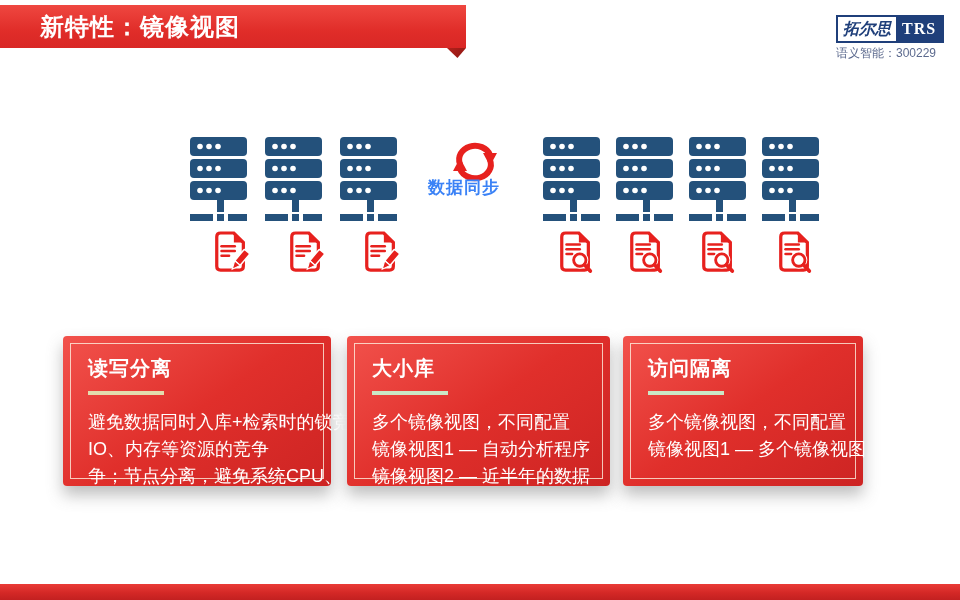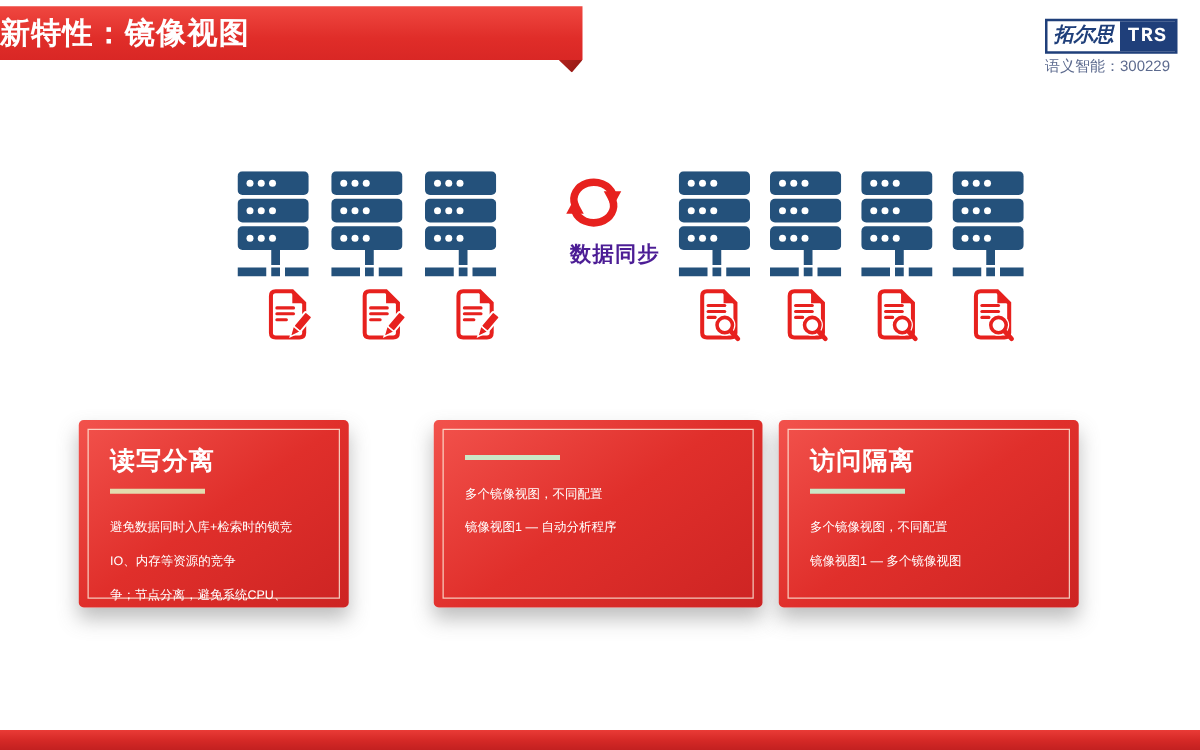--- a/index.html
+++ b/index.html
@@ -8,67 +8,67 @@
     font-family:"Liberation Sans","DejaVu Sans",sans-serif;
   }
 
   
   .banner{
     position:absolute;left:0;top:5px;width:466px;height:43px;
     background:linear-gradient(180deg,#ef4740 0%,#e02d29 60%,#d92725 100%);
   }
   .banner-title{
     color:#ffffff;font-size:24px;font-weight:bold;line-height:43px;
-    letter-spacing:1px;white-space:nowrap;
+    padding-left:40px;letter-spacing:1px;white-space:nowrap;
   }
   .banner-tail{
     position:absolute;left:447px;top:48px;width:19px;height:10px;
     background:linear-gradient(135deg,#b3221c,#8f1713);
     clip-path:polygon(0 0,100% 0,55% 100%);
   }
 
   
   .logo{position:absolute;left:836px;top:15px;width:100px;text-align:center;}
   .logo-box{display:inline-flex;align-items:stretch;border:2px solid #1f3f7a;background:#fff;}
   .logo-cn{
     color:#1f3f7a;font-family:"Liberation Serif","DejaVu Serif",serif;
     font-weight:bold;font-style:italic;font-size:16px;line-height:22px;padding:1px 5px;white-space:nowrap;
   }
   .logo-en{
-    background:#1f3f7a;color:#ffffff;font-family:Liberation Mono, monospace;
+    background:#1f3f7a;color:#ffffff;font-family:Liberation Serif, serif;
     font-weight:bold;font-size:16px;line-height:22px;padding:1px 6px;letter-spacing:1px;
   }
   .logo-tagline{margin-top:2px;font-size:12px;color:#5c6a8e;white-space:nowrap;}
 
   
   .server{position:absolute;width:57px;height:88px;color:#24517b;}
   .doc{position:absolute;width:38px;height:46px;color:#e7211e;}
   .sync{position:absolute;left:450px;top:140px;width:50px;height:44px;color:#e7211e;}
   .sync-label{
-    position:absolute;left:428px;top:192px;width:100px;text-align:right;
-    color:#4c1d95;font-size:17px;font-weight:bold;letter-spacing:1px;white-space:nowrap;
+    position:absolute;left:428px;top:176px;width:100px;text-align:left;
+    color:#3b82f6;font-size:17px;font-weight:bold;letter-spacing:1px;white-space:nowrap;
   }
   svg{display:block;width:100%;height:100%;}
 
   
   .card{
     position:absolute;top:336px;height:150px;border-radius:4px;
     background:linear-gradient(145deg,#f2524c 0%,#e02f2b 50%,#cd2423 100%);
     box-shadow:0 9px 16px rgba(110,110,110,.45);
   }
   .card::before{
     content:"";position:absolute;left:7px;right:7px;top:7px;bottom:7px;
     border:1px solid rgba(255,252,235,.75);pointer-events:none;
   }
   .card-inner{position:relative;padding:19px 24px 0 25px;color:#fff;}
   .card-title{font-size:20px;font-weight:bold;letter-spacing:1px;}
   .card-underline{width:76px;height:4px;margin-top:9px;background:#cbe7c6;}
-  .card-body{margin-top:14px;font-size:10px;line-height:27px;}
+  .card-body{margin-top:14px;font-size:18px;line-height:27px;}
   .card-body div{white-space:nowrap;}
-  #card-0{left:63px;width:216px;}
+  #card-0{left:63px;width:268px;}
   #card-1{left:347px;width:263px;}
   #card-2{left:623px;width:240px;}
 
   
   .footer-bar{
     position:absolute;left:0;top:584px;width:960px;height:16px;
     background:linear-gradient(180deg,#ea3b36 0%,#d42826 55%,#c22020 100%);
   }
 </style>
 </head>
@@ -242,24 +242,26 @@
       <div class="card-body">
         <div>避免数据同时入库+检索时的锁竞</div>
         <div>IO、内存等资源的竞争</div>
         <div>争；节点分离，避免系统CPU、</div>
       </div>
     </div>
   </div>
 
   <div class="card" id="card-1">
     <div class="card-inner">
+      <div class="card-title">大小库</div>
       <div class="card-underline" style="background-color: rgb(203, 231, 198);"></div>
       <div class="card-body">
         <div>多个镜像视图，不同配置</div>
         <div>镜像视图1 — 自动分析程序</div>
+        <div>镜像视图2 — 近半年的数据</div>
       </div>
     </div>
   </div>
 
   <div class="card" id="card-2">
     <div class="card-inner">
       <div class="card-title">访问隔离</div>
       <div class="card-underline" style="background-color: rgb(203, 231, 198);"></div>
       <div class="card-body">
         <div>多个镜像视图，不同配置</div>

